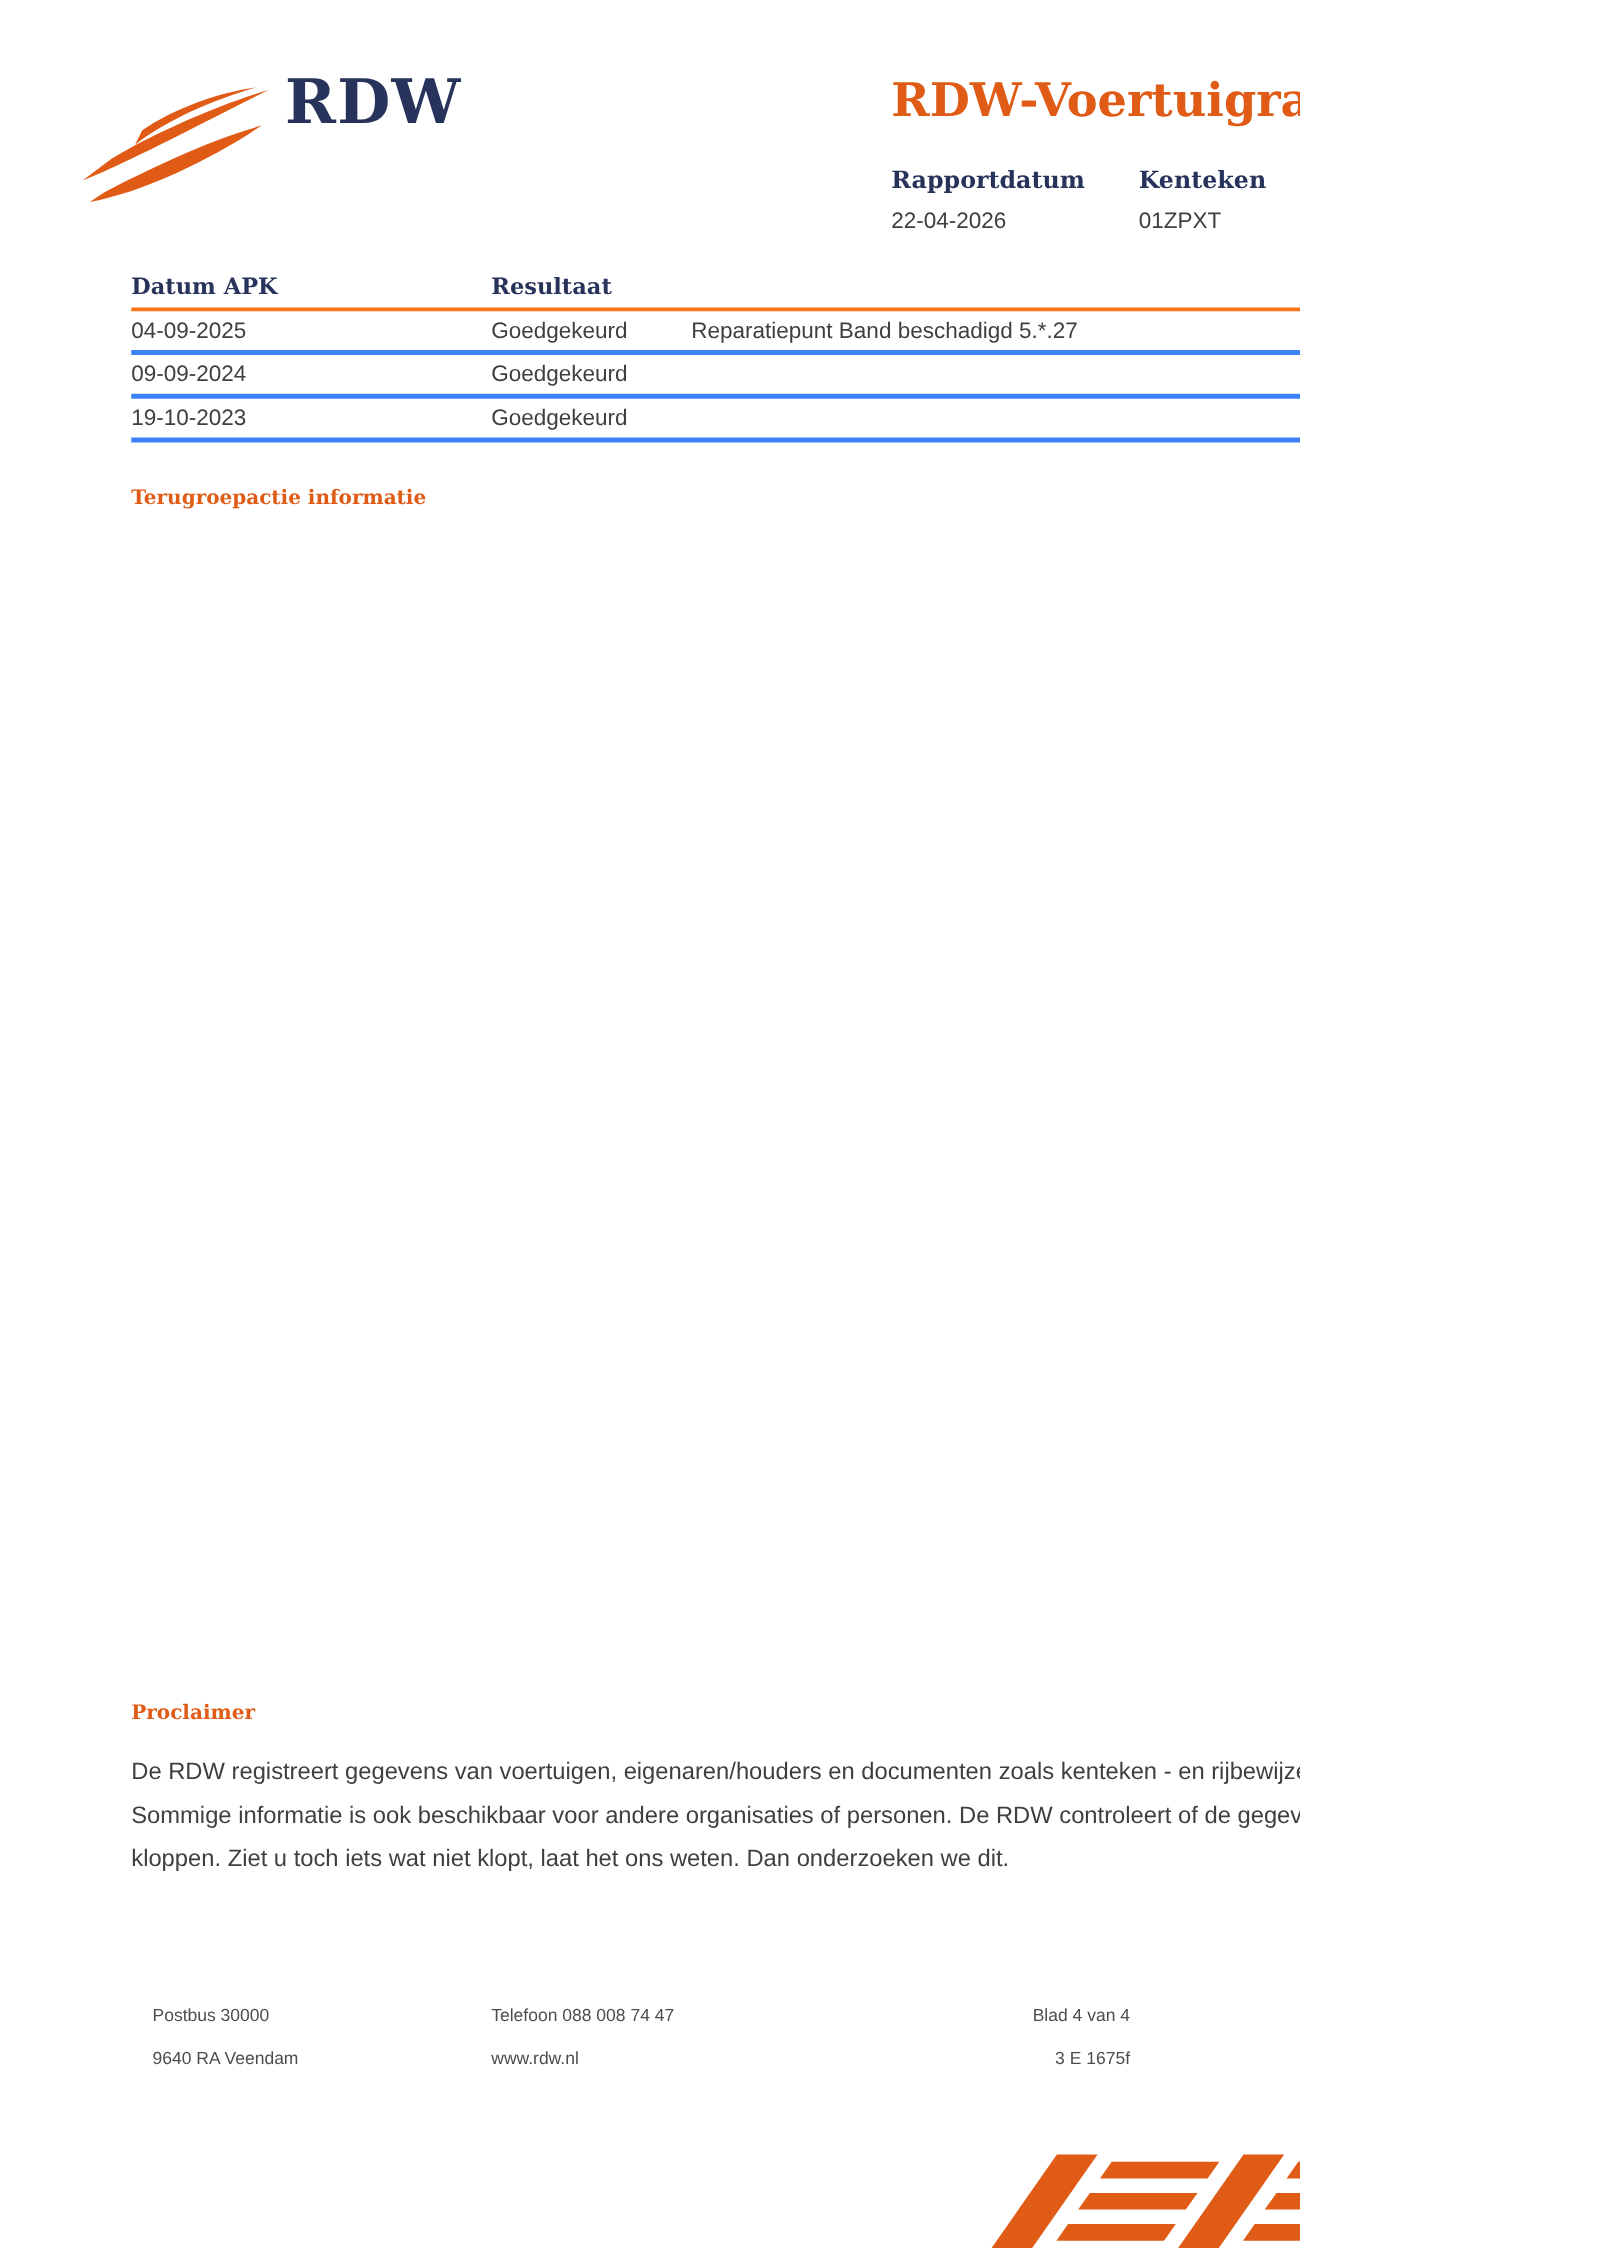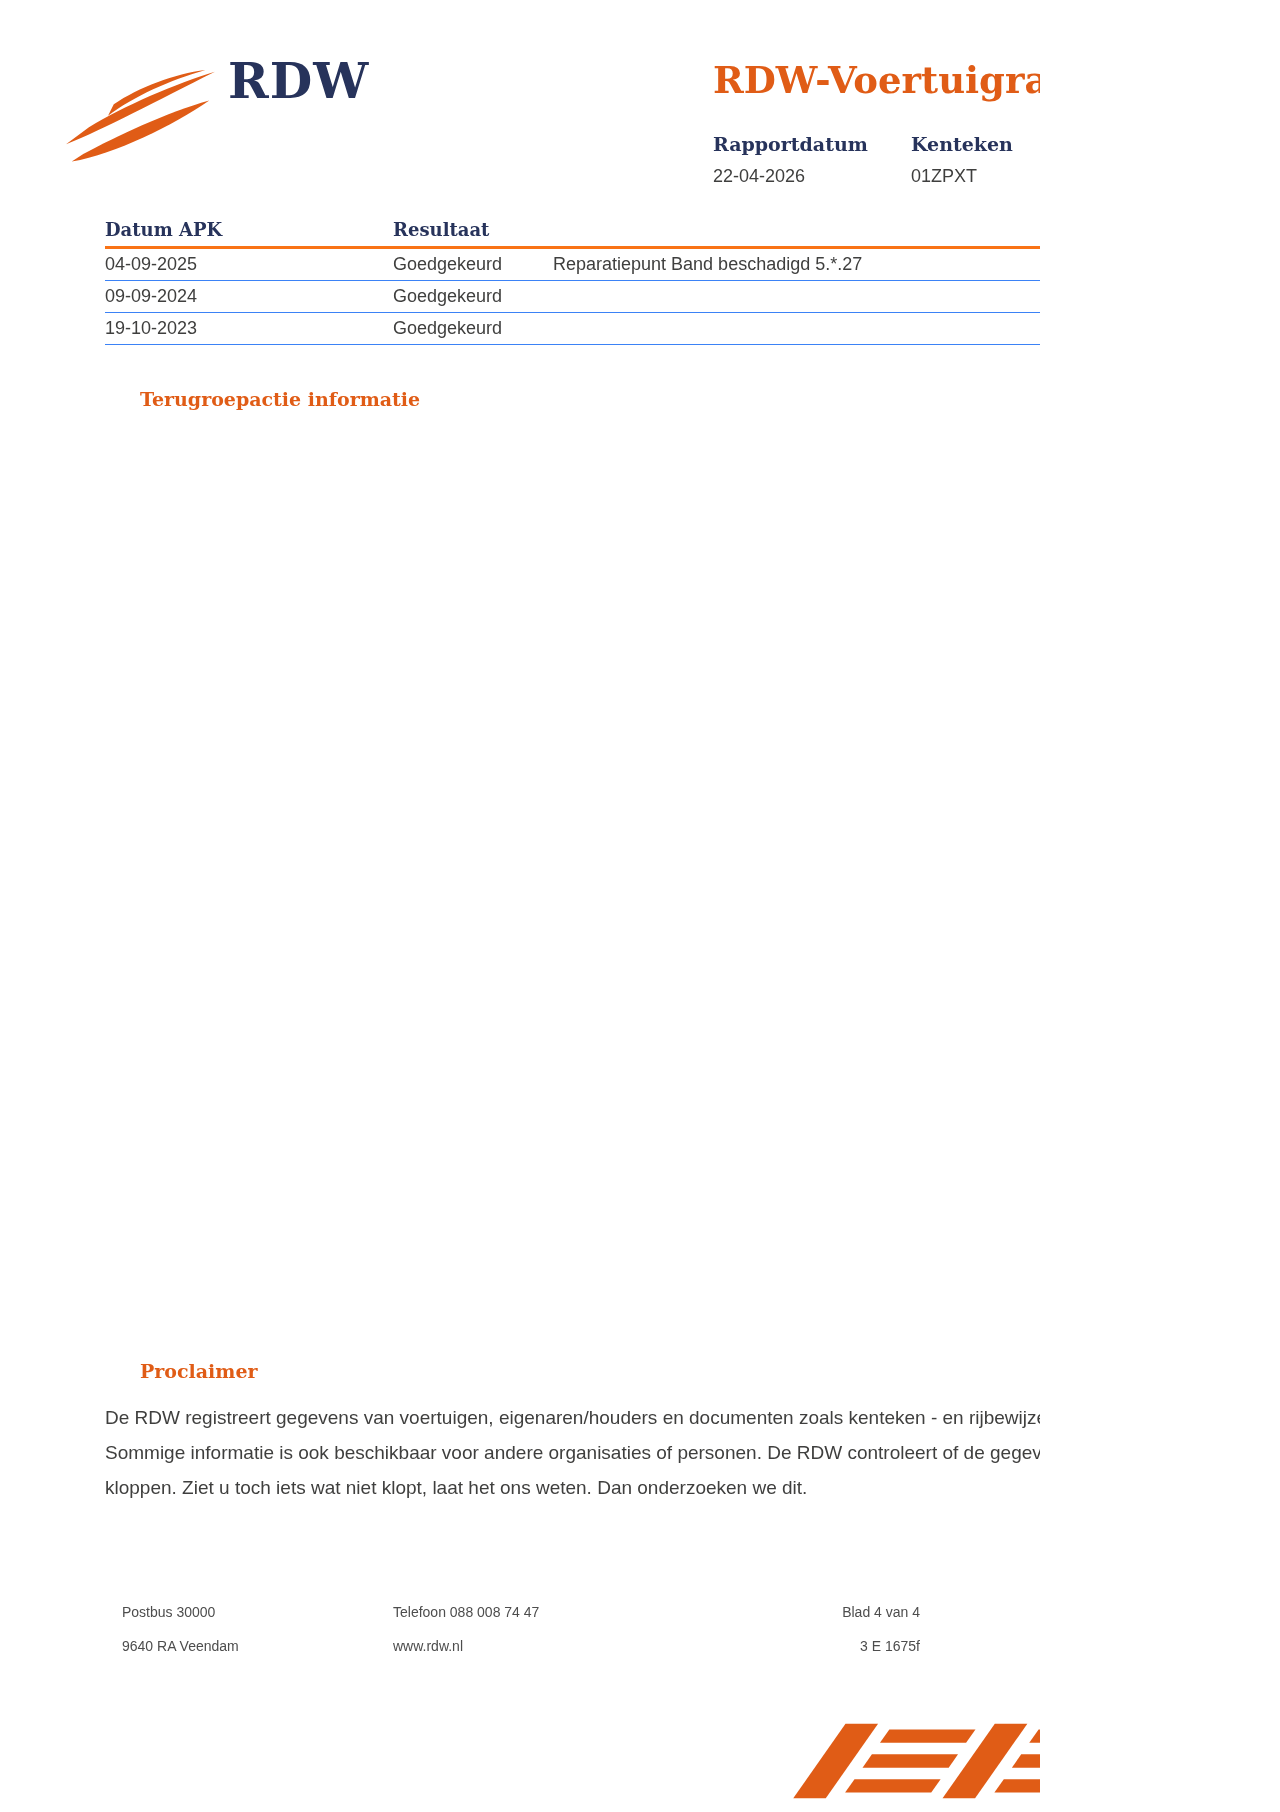--- a/index.html
+++ b/index.html
@@ -72,41 +72,40 @@
     font-family: "DejaVu Serif", serif;
     font-weight: bold;
     font-size: 18px;
     color: #27335b;
     line-height: 28px;
     white-space: nowrap;
   }
   .apk-row {
     display: grid;
     grid-template-columns: 288px 160px 1fr;
-    border-bottom: 1px solid #3b82f6;
+    border-bottom: 4px solid #3b82f6;
     height: 31px;
   }
   .apk-cell {
     font-size: 18px;
     color: #3f3f3e;
     line-height: 31px;
     white-space: nowrap;
     overflow: hidden;
   }
 
   
   .section-heading {
     position: absolute;
     left: 105px;
     font-family: "DejaVu Serif", serif;
     font-weight: bold;
-    font-size: 19px;
+    font-size: 16px;
     color: #e05c16;
     white-space: nowrap;
-    margin-left: 35px;
   }
   .section-text {
     position: absolute;
     left: 105px;
     font-size: 19px;
     color: #3f3f3e;
   }
   .heading-terugroepactie { top: 388px; }
   .text-terugroepactie { top: 421px; white-space: nowrap; }
   .heading-proclaimer { top: 1360px; }
@@ -120,21 +119,21 @@
   .footer-item {
     position: absolute;
     font-size: 14px;
     color: #4d4d4d;
     white-space: nowrap;
   }
   .f-row1 { top: 1604px; }
   .f-row2 { top: 1638px; }
   .f-col1 { left: 122px; }
   .f-col2 { left: 393px; }
-  .f-col3 { right: 120px; text-align: left; }
+  .f-col3 { right: 136px; text-align: left; }
 
   
   .stripes-graphic {
     position: absolute;
     left: 790px; top: 1722px;
     width: 490px; height: 78px;
   }
 </style>
 </head>
 <body>

